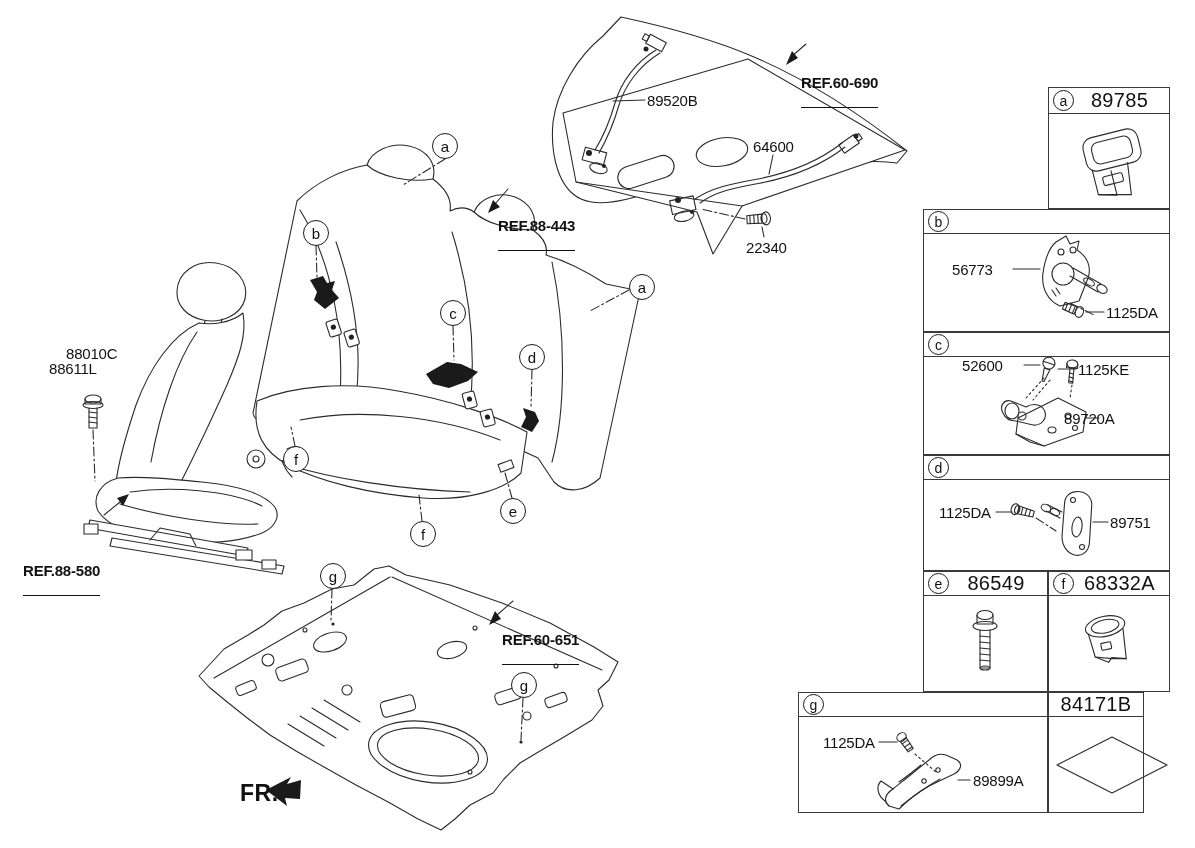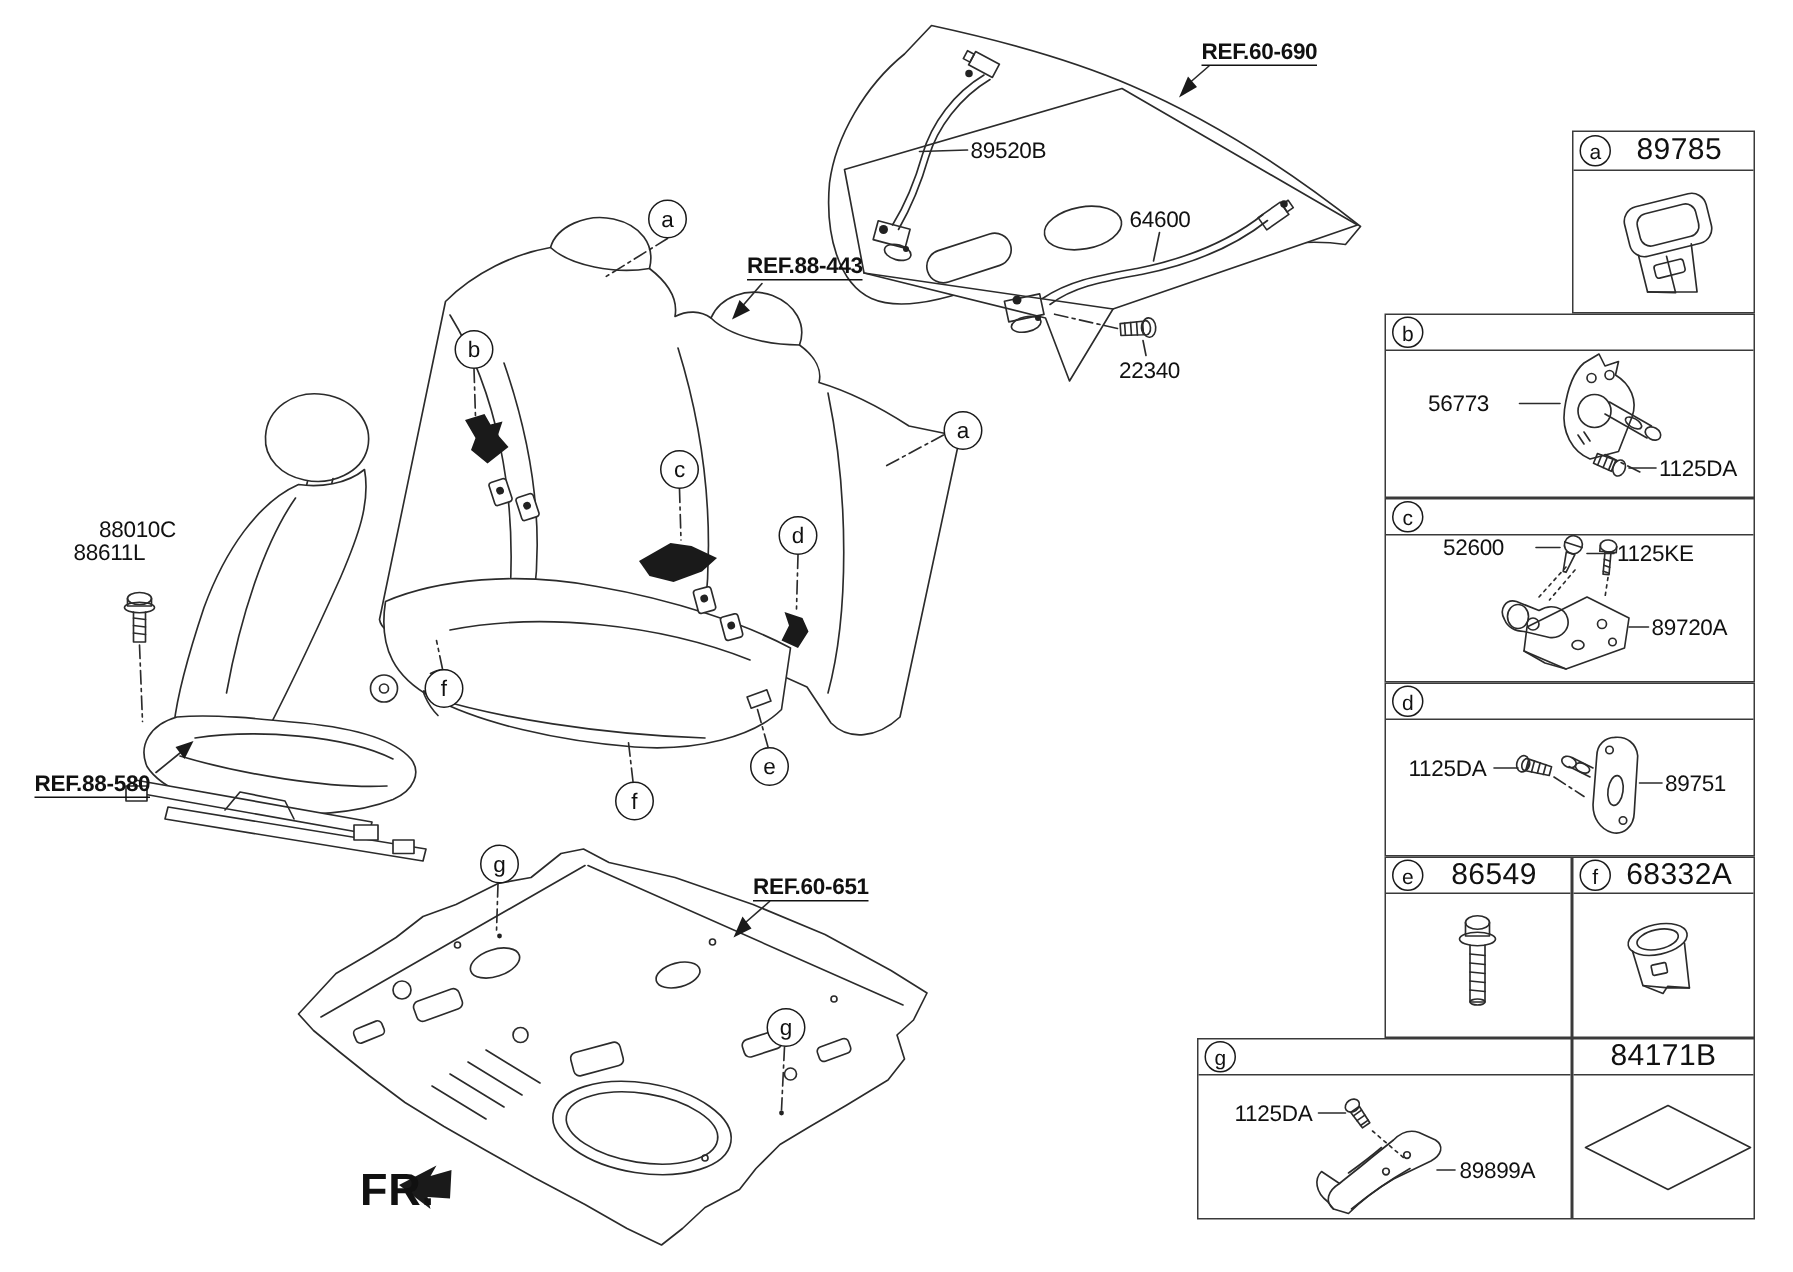--- a/index.html
+++ b/index.html
@@ -1,22 +1,22 @@
 <!DOCTYPE html>
 <html><head>
 <meta charset="utf-8">
 <style>
   html,body{margin:0;padding:0;background:#fff;}
   .stage{position:relative;width:1195px;height:848px;background:#fff;overflow:hidden;
          font-family:"Liberation Sans",sans-serif;color:#111;}
   svg{position:absolute;left:0;top:0;z-index:1;}
   svg *{vector-effect:non-scaling-stroke;}
   .lbl{position:absolute;z-index:3;font-size:15px;white-space:nowrap;line-height:15px;letter-spacing:-0.2px;}
-  .ref{font-weight:bold;border-bottom:1.6px solid #111;padding-bottom:1px;}
-  .fr{font-size:30px;font-weight:bold;letter-spacing:0.5px;}
+  .ref{font-weight:bold;border-bottom:1.6px solid #111;padding-bottom:17px;margin-top:48px;}
+  .fr{font-size:23px;font-weight:bold;letter-spacing:0.5px;}
   .co{position:absolute;z-index:3;width:26px;height:26px;border:1.4px solid #1a1a1a;border-radius:50%;
       display:flex;align-items:center;justify-content:center;font-size:15px;background:#fff;box-sizing:border-box;}
   .cell{position:absolute;z-index:2;border:1.2px solid #3a3a3a;box-sizing:border-box;background:transparent;}
   .chead{display:flex;align-items:center;border-bottom:1.2px solid #3a3a3a;height:24px;padding:0 4px;box-sizing:border-box;}
   .co-sm{width:21px;height:21px;border:1.3px solid #1a1a1a;border-radius:50%;display:flex;align-items:center;
          justify-content:center;font-size:14px;background:#fff;box-sizing:border-box;flex:0 0 auto;}
   .cpart{flex:1;text-align:center;font-size:20px;letter-spacing:0.3px;}
 </style>
 </head>
 <body>
@@ -332,42 +332,42 @@
   <div class="chead">
         <span class="co-sm">f</span>
         <span class="cpart">68332A</span>
       </div>
 </div>
 <div class="cell" style="left:798px;top:692px;width:250px;height:121px">
   <div class="chead">
         <span class="co-sm">g</span>
       </div>
 </div>
-<div class="cell" style="left:1048px;top:692px;width:122px;height:121px">
+<div class="cell" style="left:1048px;top:692px;width:96px;height:121px">
   <div class="chead" style="justify-content:center">
         <span class="cpart">84171B</span>
       </div>
 </div>
 
 <div class="lbl ref" style="left:801px;top:27px">REF.60-690</div>
 <div class="lbl" style="left:647px;top:93px">89520B</div>
 <div class="lbl" style="left:753px;top:139px">64600</div>
 <div class="lbl" style="left:746px;top:240px">22340</div>
 <div class="lbl ref" style="left:498px;top:170px">REF.88-443</div>
 <div class="lbl" style="left:66px;top:346px">88010C</div>
 <div class="lbl" style="left:49px;top:361px">88611L</div>
 <div class="lbl ref" style="left:23px;top:515px">REF.88-580</div>
 <div class="lbl ref" style="left:502px;top:584px">REF.60-651</div>
 <div class="lbl fr" style="left:240px;top:786px">FR.</div>
 
 <div class="lbl" style="left:952px;top:262px">56773</div>
 <div class="lbl" style="left:1106px;top:305px">1125DA</div>
 <div class="lbl" style="left:962px;top:358px">52600</div>
 <div class="lbl" style="left:1078px;top:362px">1125KE</div>
-<div class="lbl" style="left:1101px;top:411px">89720A</div>
+<div class="lbl" style="left:1064px;top:411px">89720A</div>
 <div class="lbl" style="left:939px;top:505px">1125DA</div>
 <div class="lbl" style="left:1110px;top:515px">89751</div>
 <div class="lbl" style="left:823px;top:735px">1125DA</div>
 <div class="lbl" style="left:973px;top:773px">89899A</div>
 
 <div class="co" style="left:432px;top:133px">a</div>
 <div class="co" style="left:629px;top:274px">a</div>
 <div class="co" style="left:303px;top:220px">b</div>
 <div class="co" style="left:440px;top:300px">c</div>
 <div class="co" style="left:519px;top:344px">d</div>

